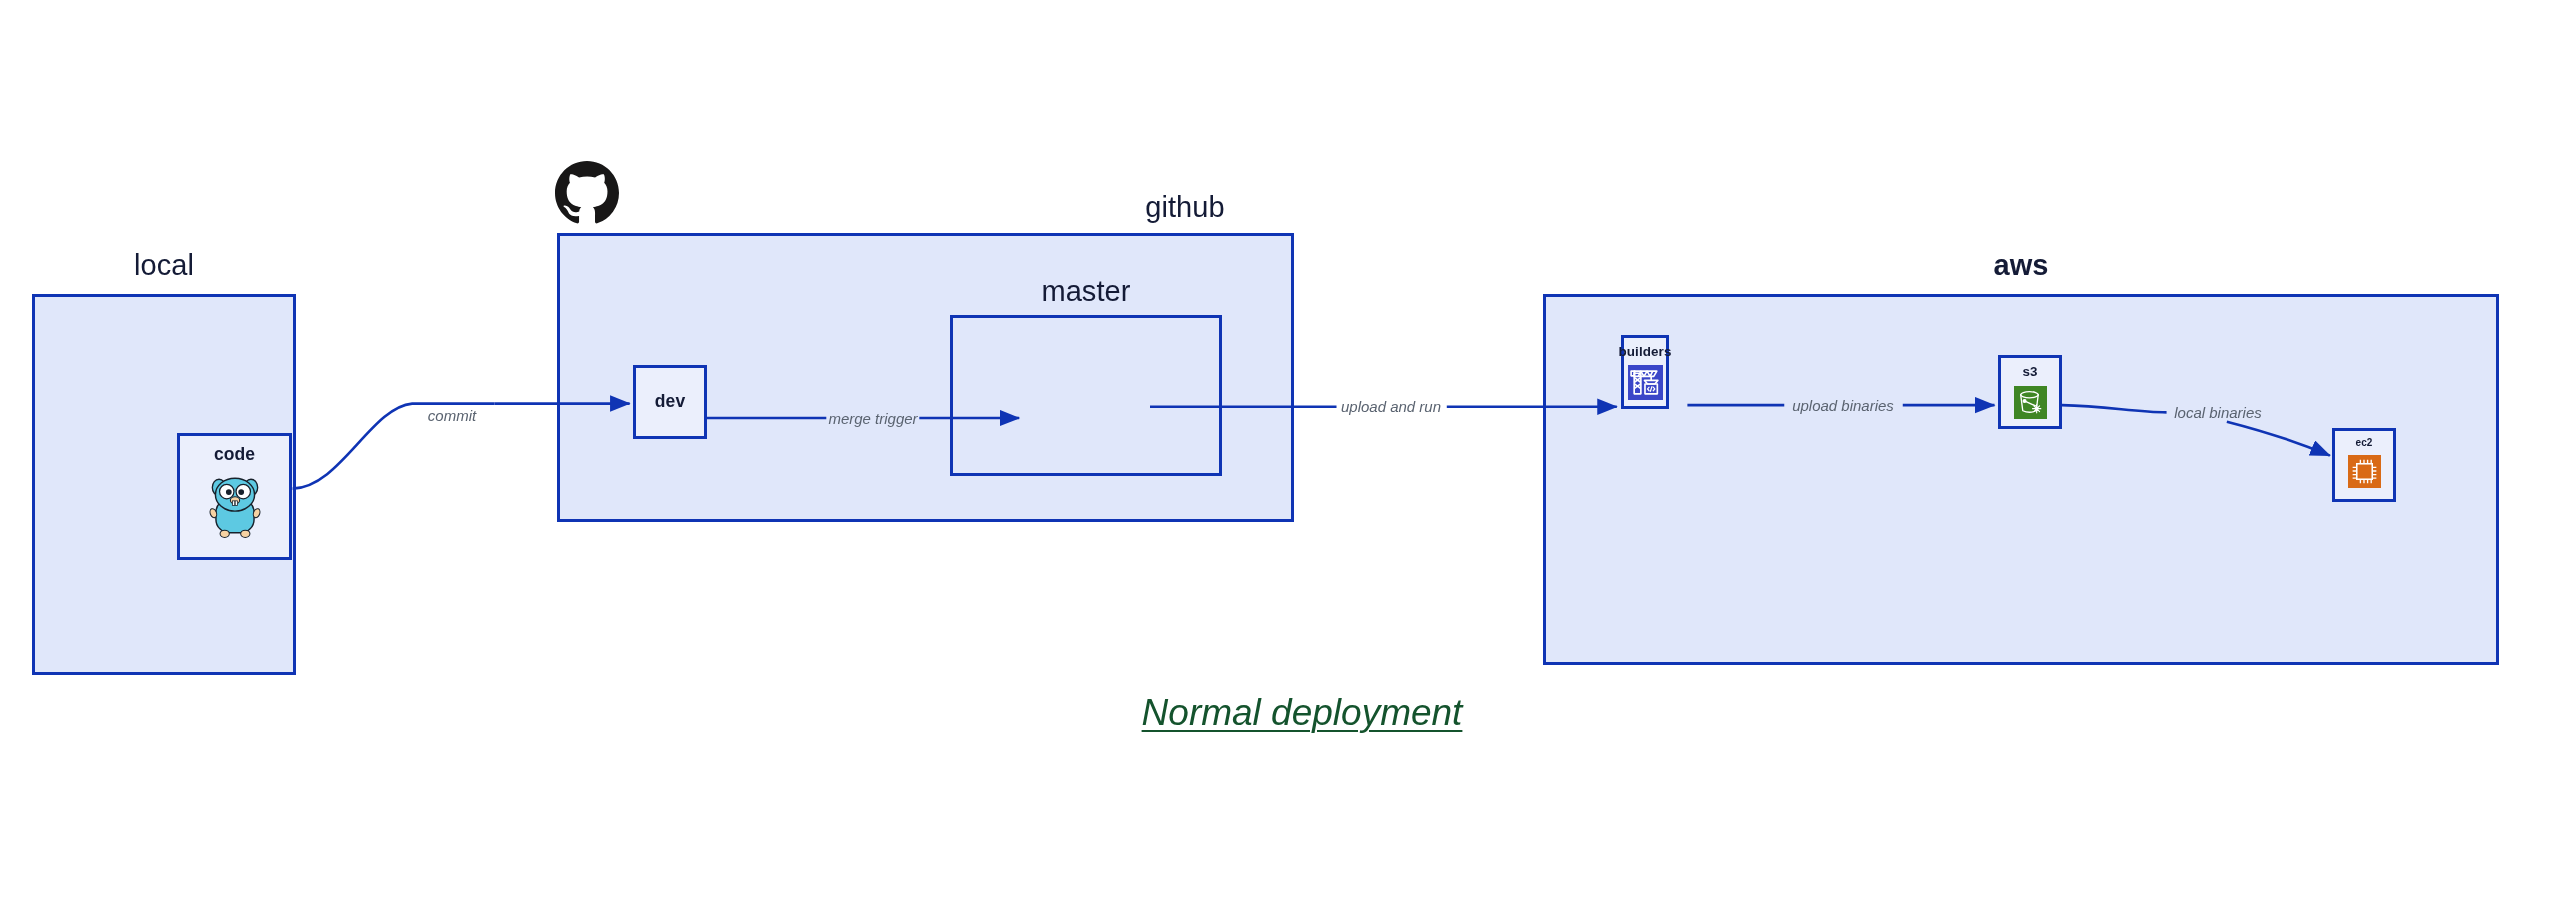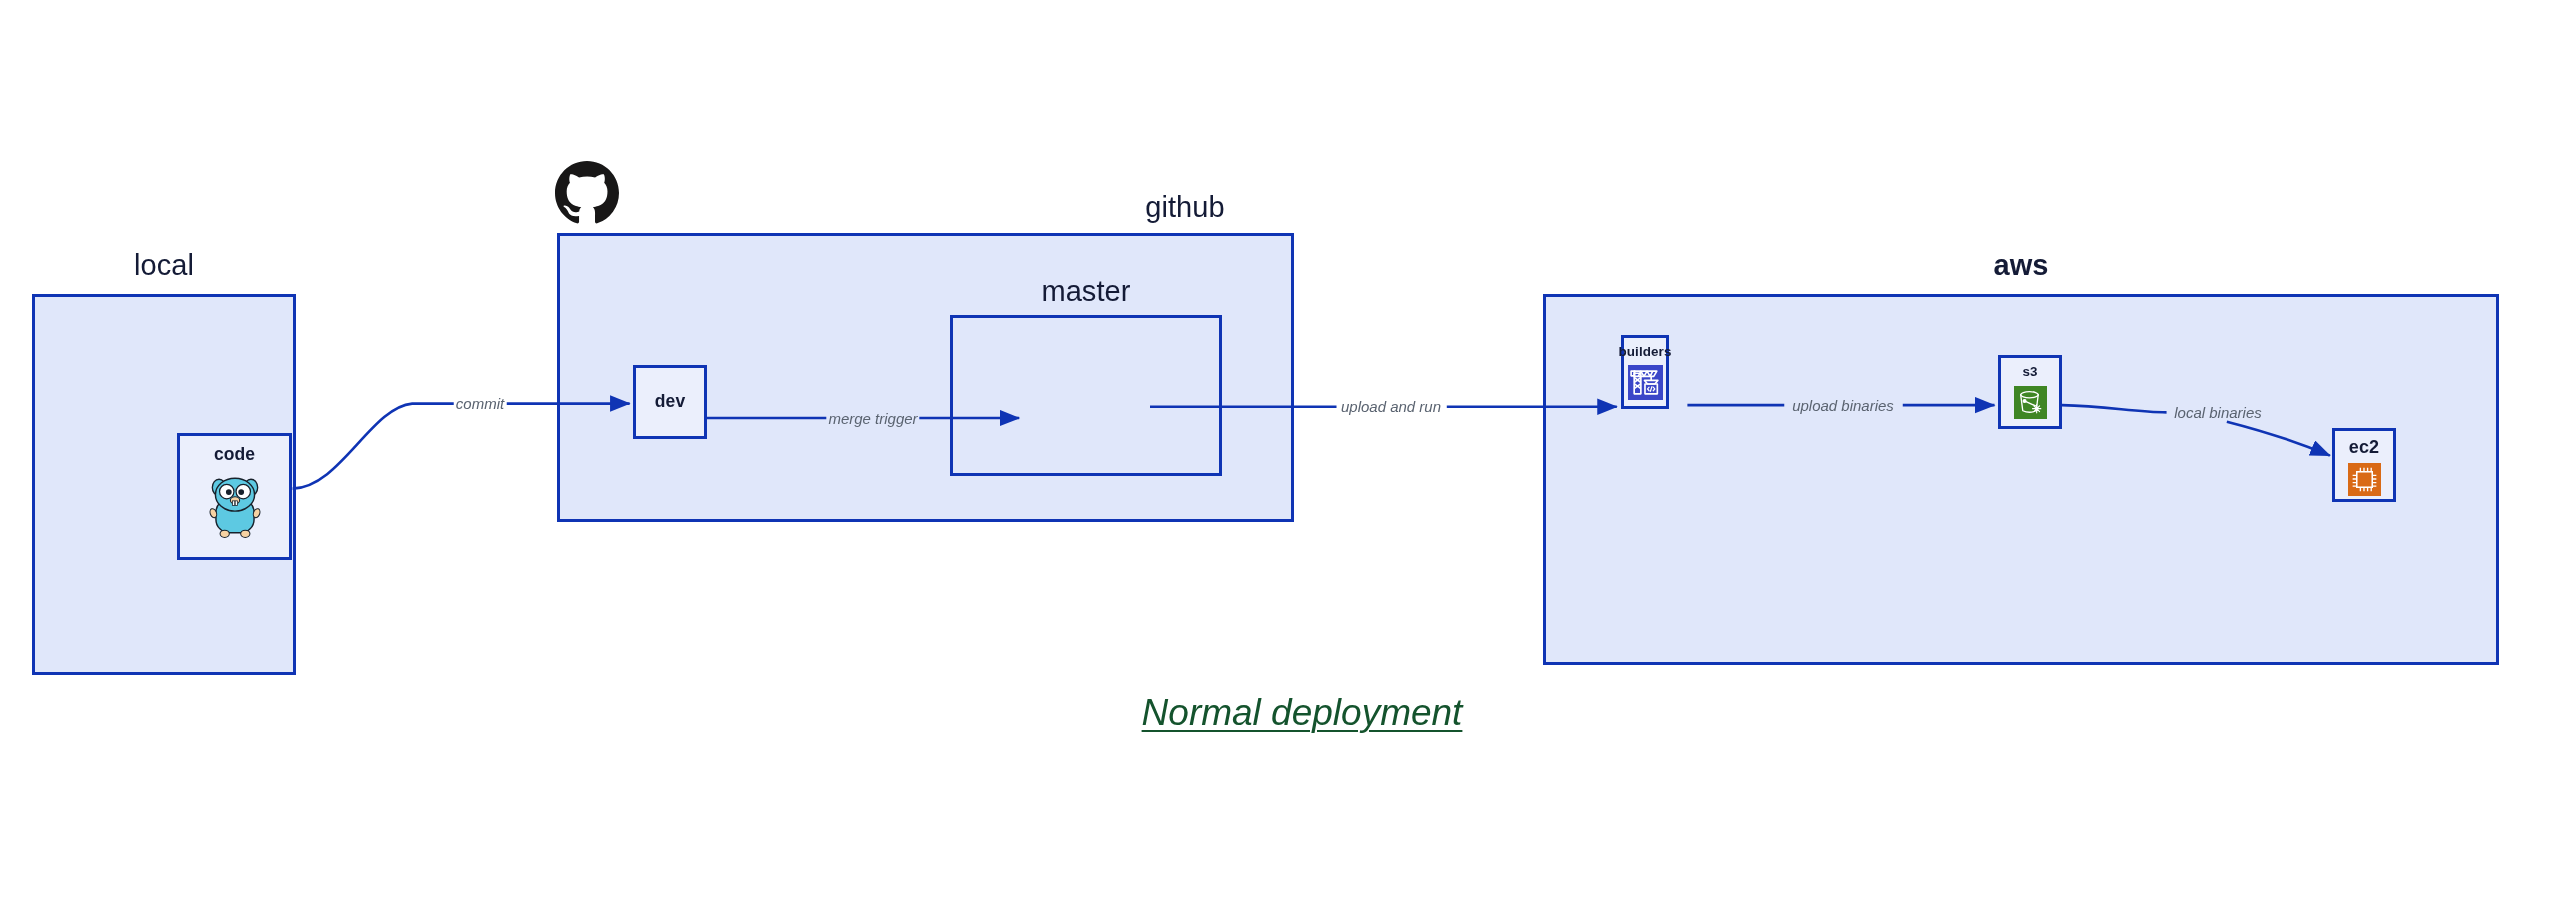--- a/index.html
+++ b/index.html
@@ -181,21 +181,21 @@
           <circle cx="20.5" cy="29" r="2.6" fill="#ffffff"></circle>
         </g>
         <g stroke="#ffffff" stroke-width="2.2" stroke-linecap="round">
           <path d="M44 36 L44 52 M36 44 L52 44 M38.4 38.4 L49.6 49.6 M49.6 38.4 L38.4 49.6"></path>
         </g>
       </svg>
     </div>
   </div>
 
   <div class="node" style="left:2332px;top:428px;width:64px;height:74px;">
-    <div class="node-label" style="font-size:18px;margin-top:7.2px;">ec2</div>
+    <div class="node-label" style="font-size:10px;margin-top:7.2px;">ec2</div>
     <div class="node-icon" style="margin-top:7.2px;">
       <svg width="33" height="33" viewBox="0 0 64 64" aria-hidden="true">
         <rect x="0" y="0" width="64" height="64" fill="#D96A16"></rect>
         <g fill="none" stroke="#ffffff" stroke-width="3">
           <rect x="17" y="17" width="30" height="30"></rect>
         </g>
         <g stroke="#ffffff" stroke-width="2.6" stroke-linecap="butt">
           <path d="M24 17 L24 9 M31 17 L31 9 M38 17 L38 9 M45 17 L45 9"></path>
           <path d="M24 47 L24 55 M31 47 L31 55 M38 47 L38 55 M45 47 L45 55"></path>
           <path d="M17 24 L9 24 M17 31 L9 31 M17 38 L9 38 M17 45 L9 45"></path>
@@ -223,21 +223,21 @@
       <path marker-end="url(#arrow)" d="M2808,789 L 3138,789"></path>
 
       <path d="M3275,786 L 3463,786"></path>
       <path marker-end="url(#arrow)" d="M3693,786 L 3871,786"></path>
 
       <path d="M4002,786 C 4090,788 4145,800 4205,800"></path>
       <path marker-end="url(#arrow)" d="M4322,818 C 4400,838 4470,862 4522,884"></path>
     </g>
   </svg>
 
-  <div class="edge-label onwhite" style="left:452px;top:403px;margin-left:28px;">commit</div>
+  <div class="edge-label onwhite" style="left:452px;top:415px;">commit</div>
 
   <div class="edge-label ongroup" style="left:873px;top:418px;">merge trigger</div>
 
   <div class="edge-label onwhite" style="left:1391px;top:406px;">upload and run</div>
 
   <div class="edge-label ongroup" style="left:1843px;top:405px;">upload binaries</div>
 
   <div class="edge-label ongroup" style="left:2218px;top:412px;">local binaries</div>
 
   <div id="diagram-title" style="left:1302px;top:694px;">Normal deployment</div>

